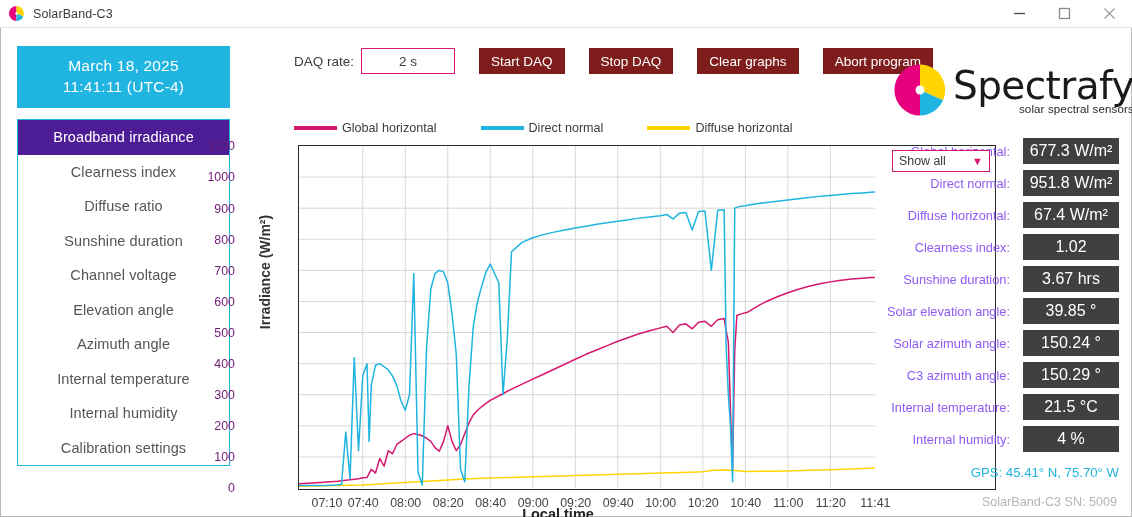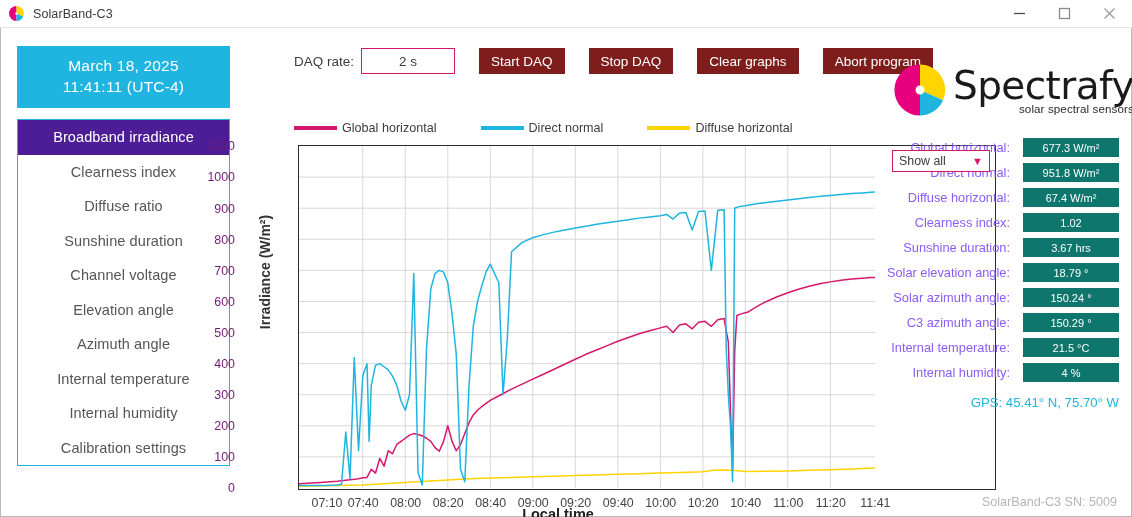--- a/index.html
+++ b/index.html
@@ -104,23 +104,23 @@
     display:flex; align-items:center; padding:0 6px;
     font-size:12.4px; color:#3c3c3c; z-index:5;
   }
   #show-all .caret { margin-left:auto; color:#d6176e; font-size:11px; }
 
   
   #readouts { position:absolute; left:888px; top:110px; width:230px; }
   .ro-row { display:flex; align-items:center; justify-content:flex-end; margin-bottom:6px; }
   .ro-label { font-size:12.8px; color:#8b5cf6; margin-right:13px; white-space:nowrap; }
   .ro-value {
-    width:96px; height:19px; background:#0f766e; color:#fff;
+    width:96px; height:26px; background:#404040; color:#fff;
     display:flex; align-items:center; justify-content:center;
-    font-size:11px; flex:0 0 auto;
+    font-size:16px; flex:0 0 auto;
   }
   #gps {
     margin-top:13px; text-align:right; font-size:13.2px; color:#1fb5e0;
   }
   #serial {
     position:absolute; right:14px; bottom:7px; font-size:12.6px; color:#b5b5b5;
   }
 
   
   #logo { position:absolute; left:890px; top:33px; display:flex; align-items:center; }
@@ -326,21 +326,21 @@
     <div class="ro-row">
       <span class="ro-label">Clearness index:</span>
       <span class="ro-value">1.02</span>
     </div>
     <div class="ro-row">
       <span class="ro-label">Sunshine duration:</span>
       <span class="ro-value">3.67 hrs</span>
     </div>
     <div class="ro-row">
       <span class="ro-label">Solar elevation angle:</span>
-      <span class="ro-value">18.79 °</span>
+      <span class="ro-value">39.85 °</span>
     </div>
     <div class="ro-row">
       <span class="ro-label">Solar azimuth angle:</span>
       <span class="ro-value">150.24 °</span>
     </div>
     <div class="ro-row">
       <span class="ro-label">C3 azimuth angle:</span>
       <span class="ro-value">150.29 °</span>
     </div>
     <div class="ro-row">

